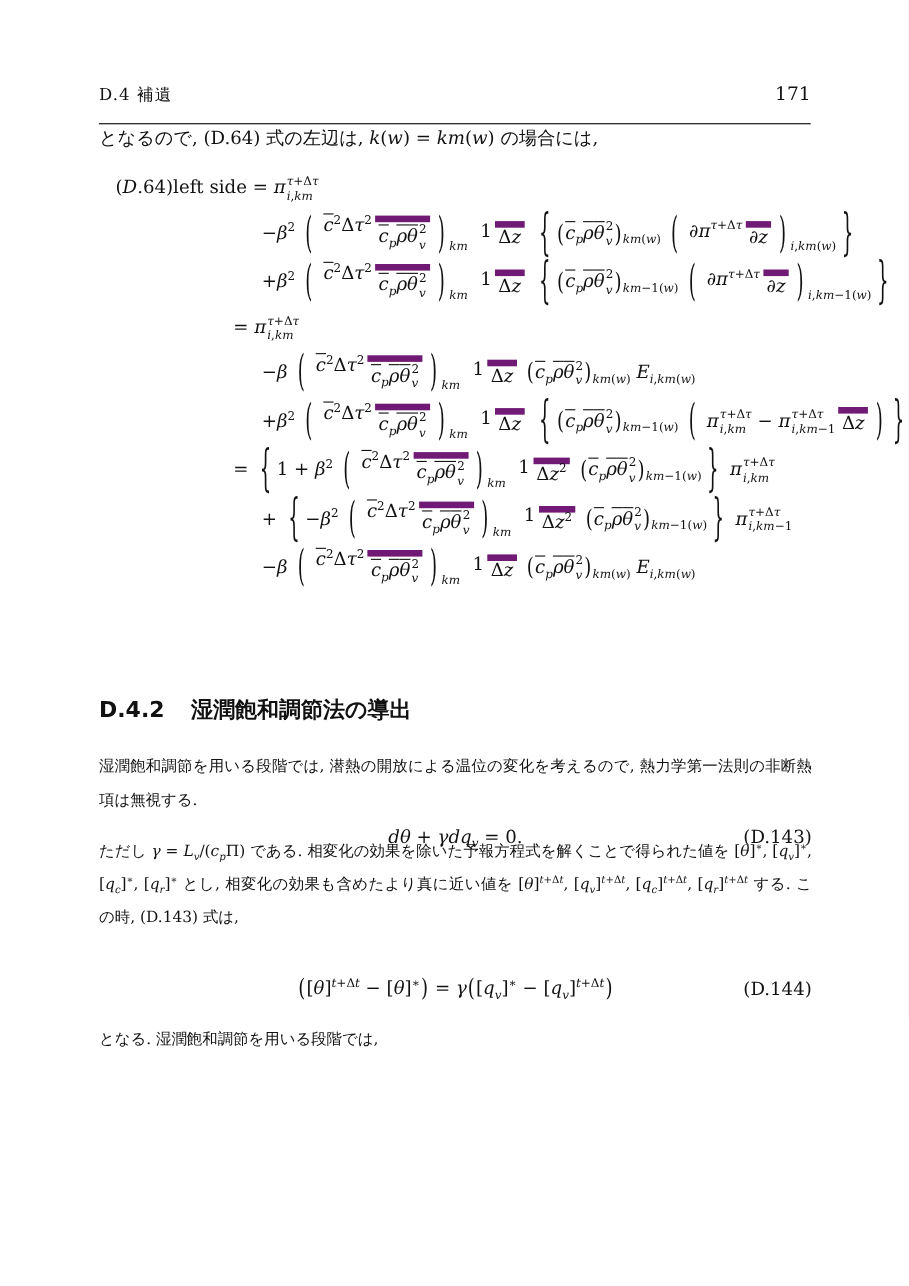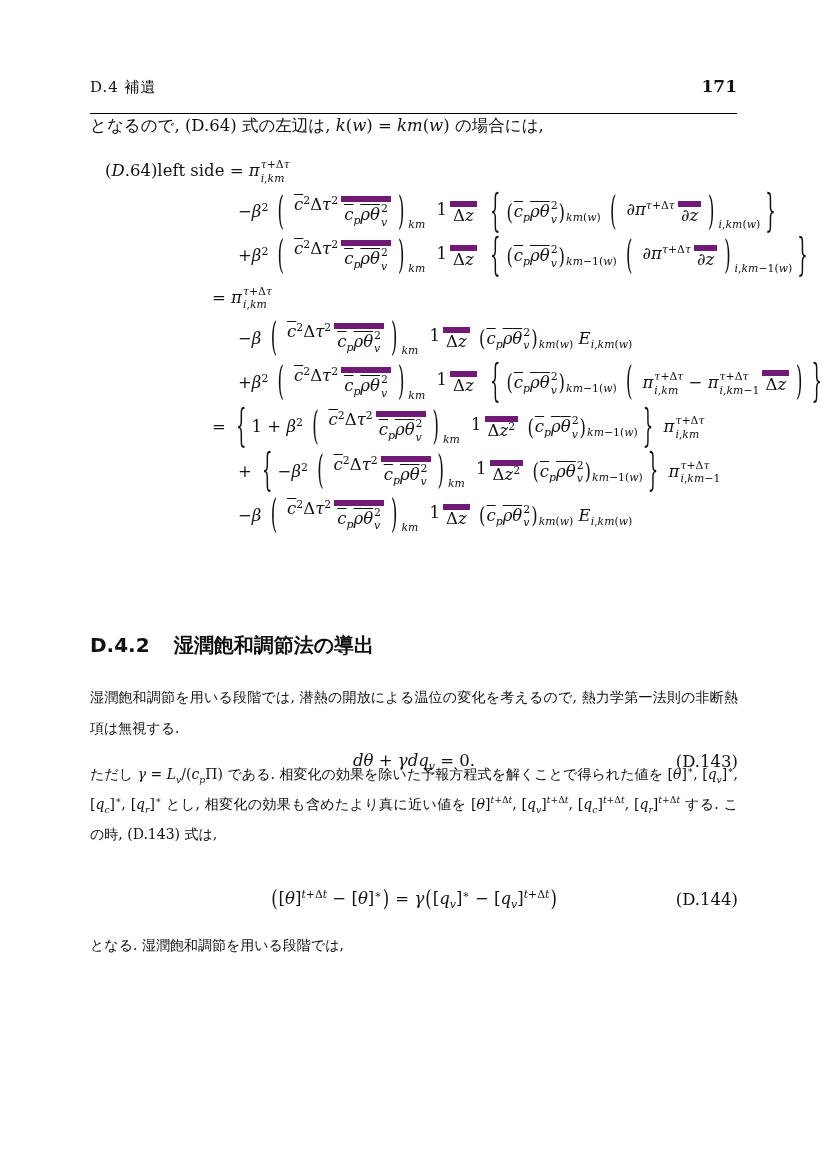--- a/index.html
+++ b/index.html
@@ -8,21 +8,21 @@
     font-family:"DejaVu Serif","Liberation Serif",serif; color:#111;
     overflow:hidden; margin:0 auto;
   }
   
   .hdr{
     position:absolute; left:90px; right:89px; top:76px;
     display:flex; justify-content:space-between; align-items:baseline;
     border-bottom:1px solid #000; padding-bottom:16px;
   }
   .hdr .hl{font-size:15px; letter-spacing:1px;}
-  .hdr .hr{font-size:17px; font-weight:bold;}
+  .hdr .hr{font-size:17px; font-weight:normal;}
   
   .para{
     position:absolute; left:90px; width:648px;
     font-size:14px; line-height:30px; text-align:justify;
   }
   .p1{top:113px; line-height:26px; font-size:16.5px;}
   .p2{top:682px; line-height:31px;}
   .p3{top:759px;}
   .p4{top:932px; line-height:26px;}
   

